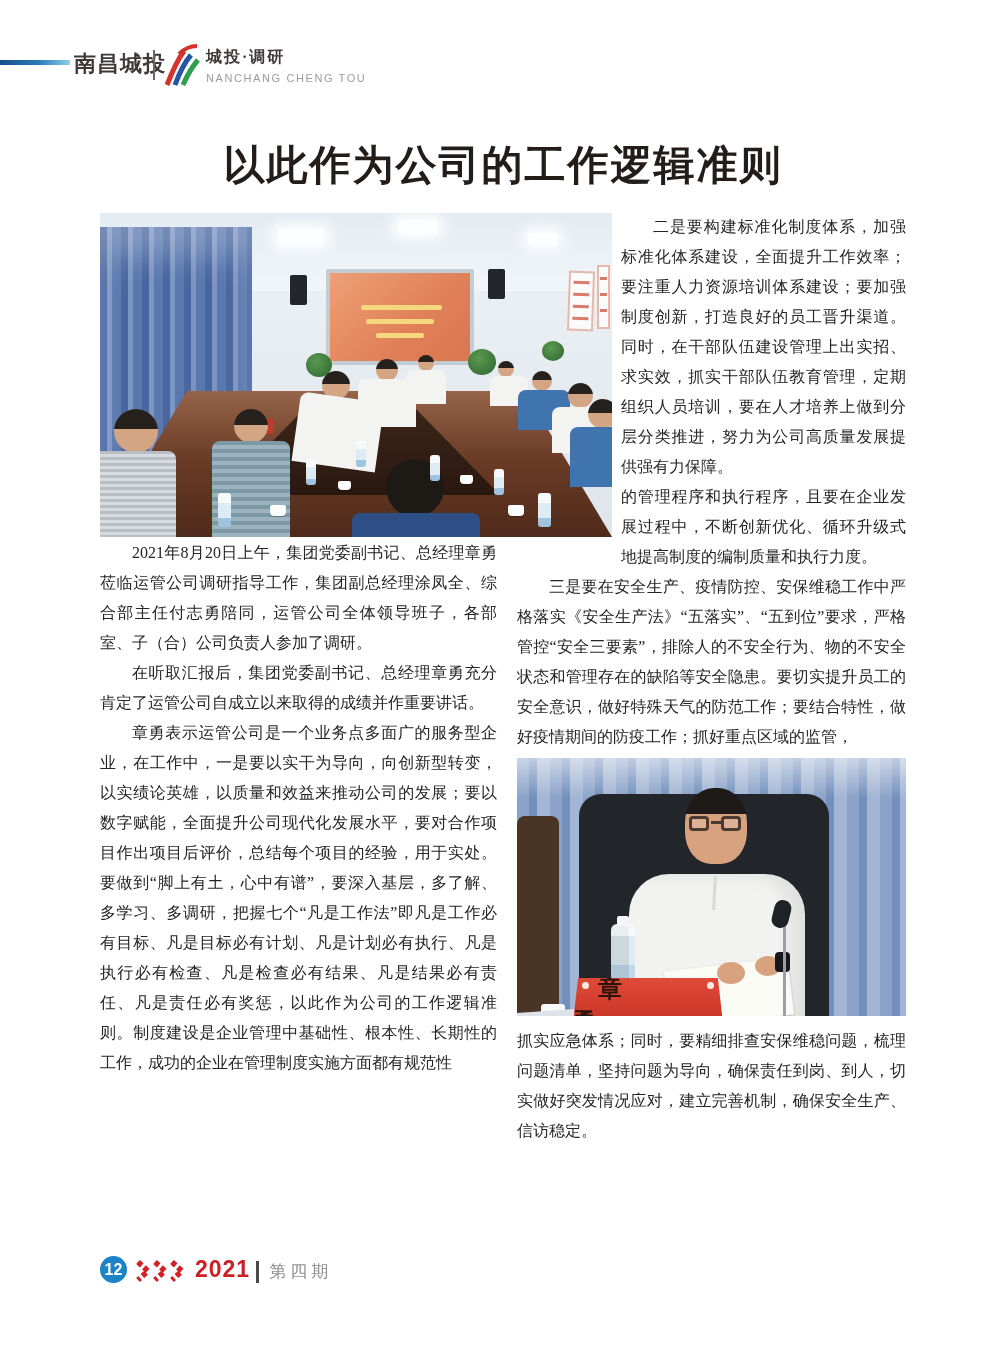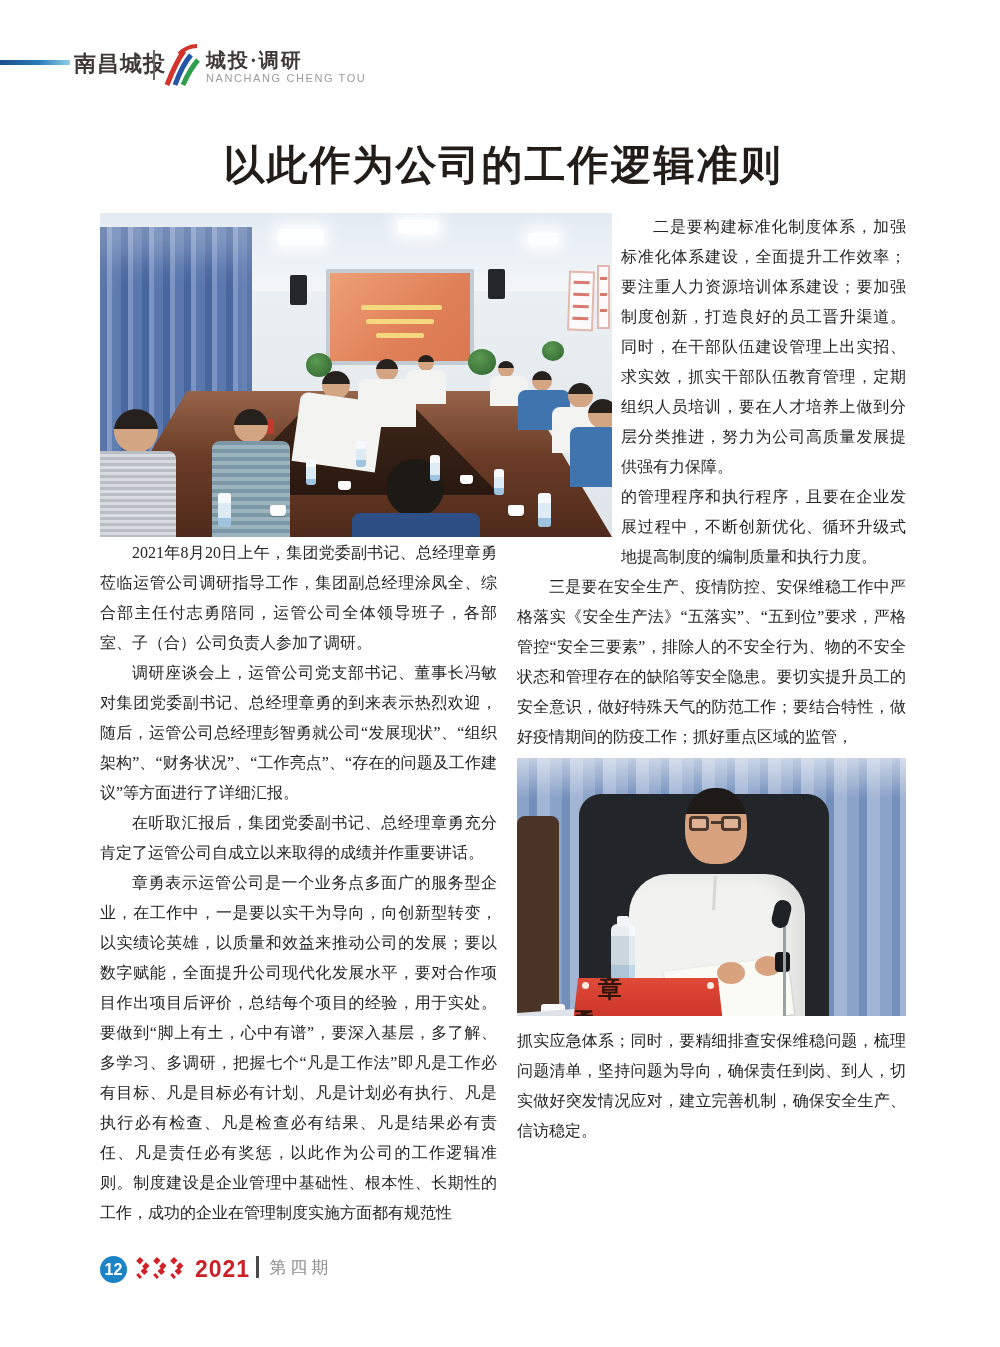--- a/index.html
+++ b/index.html
@@ -9,21 +9,21 @@
 
   
   .hdr{position:absolute;left:0;top:0;width:1000px;height:100px;}
   .hdr-line{position:absolute;left:0;top:60px;width:70px;height:5px;
             background:linear-gradient(90deg,#184e8c,#2a7ab8 55%,#8fd0e8);}
   .hdr-brand{position:absolute;left:74px;top:49px;font-family:"Liberation Sans","DejaVu Sans",sans-serif;
              font-weight:bold;font-size:22px;color:#3e3938;letter-spacing:1px;}
   .hdr-div{position:absolute;left:153px;top:50px;width:2px;height:30px;background:#6b6664;}
   .hdr-logo{position:absolute;left:163px;top:44px;width:38px;height:42px;}
   .hdr-sec{position:absolute;left:206px;top:47px;font-family:Liberation Serif, serif;
-           font-weight:bold;font-size:20px;color:#3e3938;letter-spacing:2px;}
+           font-weight:bold;font-size:16px;color:#3e3938;letter-spacing:2px;}
   .hdr-sub{position:absolute;left:206px;top:72px;font-family:"Liberation Sans","DejaVu Sans",sans-serif;
            font-size:11px;color:#9c9c9c;letter-spacing:1.6px;}
 
   
   .title{position:absolute;left:100px;top:138px;width:806px;text-align:center;
          font-family:"Liberation Sans","DejaVu Sans",sans-serif;font-weight:900;
          font-size:41px;color:#231d1a;letter-spacing:2px;}
 
   
   .para{margin:0;font-size:16px;line-height:30px;text-align:justify;text-justify:inter-ideograph;
@@ -99,21 +99,21 @@
   .bottle2{position:absolute;left:94px;top:166px;width:24px;height:58px;border-radius:6px;
            background:linear-gradient(rgba(244,249,251,.95) 0 20%,rgba(222,234,241,.9) 20% 70%,rgba(188,214,232,.9) 70%);}
   .cap2{position:absolute;left:100px;top:158px;width:12px;height:10px;background:#f3f6f8;border-radius:2px;}
   .mic-stand{position:absolute;left:266px;top:168px;width:3px;height:96px;background:#9aa0a6;}
   .mic-head{position:absolute;left:256px;top:142px;width:17px;height:28px;background:#1e2226;border-radius:8px;transform:rotate(14deg);}
   .mic-base{position:absolute;left:252px;top:260px;width:30px;height:9px;background:#2c3036;border-radius:3px;}
   .cup3{position:absolute;left:24px;top:246px;width:24px;height:17px;background:#fafafa;border-radius:3px 3px 6px 6px;}
   .papers-bl{position:absolute;left:-6px;top:252px;width:96px;height:24px;background:#dde3e8;transform:rotate(-4deg);}
 
   
-  .footer{position:absolute;left:100px;top:1256px;display:flex;align-items:flex-start;}
+  .footer{position:absolute;left:100px;top:1256px;display:flex;align-items:flex-end;}
   .pgnum{width:27px;height:27px;border-radius:50%;background:#1b83c6;color:#fff;
          font-family:"Liberation Sans","DejaVu Sans",sans-serif;font-weight:bold;font-size:16px;
          display:flex;align-items:center;justify-content:center;}
   .chev{margin:0 6px 0 8px;display:flex;align-items:center;}
   .f-year{font-family:"Liberation Sans","DejaVu Sans",sans-serif;font-weight:bold;font-size:23px;
           color:#cc2027;letter-spacing:1px;}
   .f-bar{width:3px;height:22px;background:#4a4a4a;margin:0 10px 0 6px;}
   .f-issue{font-family:"Liberation Sans","DejaVu Sans",sans-serif;font-size:17px;color:#8d8d8d;letter-spacing:4px;}
 </style>
 </head>
@@ -220,21 +220,20 @@
     <div class="bottle" style="left:118px;top:280px;height:34px;width:13px;"></div>
     <div class="bottle" style="left:438px;top:280px;height:34px;width:13px;"></div>
     <div class="cup" style="left:238px;top:268px;"></div>
     <div class="cup" style="left:360px;top:262px;"></div>
     <div class="cup" style="left:170px;top:292px;width:16px;height:11px;"></div>
     <div class="cup" style="left:408px;top:292px;width:16px;height:11px;"></div>
   </div>
 
   <div class="leftcol">
     <p class="para">2021年8月20日上午，集团党委副书记、总经理章勇莅临运管公司调研指导工作，集团副总经理涂凤全、综合部主任付志勇陪同，运管公司全体领导班子，各部室、子（合）公司负责人参加了调研。</p>
-    <p class="para">调研座谈会上，运管公司党支部书记、董事长冯敏对集团党委副书记、总经理章勇的到来表示热烈欢迎，随后，运管公司总经理彭智勇就公司“发展现状”、“组织架构”、“财务状况”、“工作亮点”、“存在的问题及工作建议”等方面进行了详细汇报。</p>
     <p class="para">在听取汇报后，集团党委副书记、总经理章勇充分肯定了运管公司自成立以来取得的成绩并作重要讲话。</p>
     <p class="para">章勇表示运管公司是一个业务点多面广的服务型企业，在工作中，一是要以实干为导向，向创新型转变，以实绩论英雄，以质量和效益来推动公司的发展；要以数字赋能，全面提升公司现代化发展水平，要对合作项目作出项目后评价，总结每个项目的经验，用于实处。要做到“脚上有土，心中有谱”，要深入基层，多了解、多学习、多调研，把握七个“凡是工作法”即凡是工作必有目标、凡是目标必有计划、凡是计划必有执行、凡是执行必有检查、凡是检查必有结果、凡是结果必有责任、凡是责任必有奖惩，以此作为公司的工作逻辑准则。制度建设是企业管理中基础性、根本性、长期性的工作，成功的企业在管理制度实施方面都有规范性</p>
   </div>
 
   <div class="rightcol">
     <p class="para rt-narrow">二是要构建标准化制度体系，加强标准化体系建设，全面提升工作效率；要注重人力资源培训体系建设；要加强制度创新，打造良好的员工晋升渠道。同时，在干部队伍建设管理上出实招、求实效，抓实干部队伍教育管理，定期组织人员培训，要在人才培养上做到分层分类推进，努力为公司高质量发展提供强有力保障。</p>
     <p class="para cont rt-narrow">的管理程序和执行程序，且要在企业发展过程中，不断创新优化、循环升级式地提高制度的编制质量和执行力度。</p>
     <p class="para">三是要在安全生产、疫情防控、安保维稳工作中严格落实《安全生产法》“五落实”、“五到位”要求，严格管控“安全三要素”，排除人的不安全行为、物的不安全状态和管理存在的缺陷等安全隐患。要切实提升员工的安全意识，做好特殊天气的防范工作；要结合特性，做好疫情期间的防疫工作；抓好重点区域的监管，</p>
 
     <div class="photo2">

